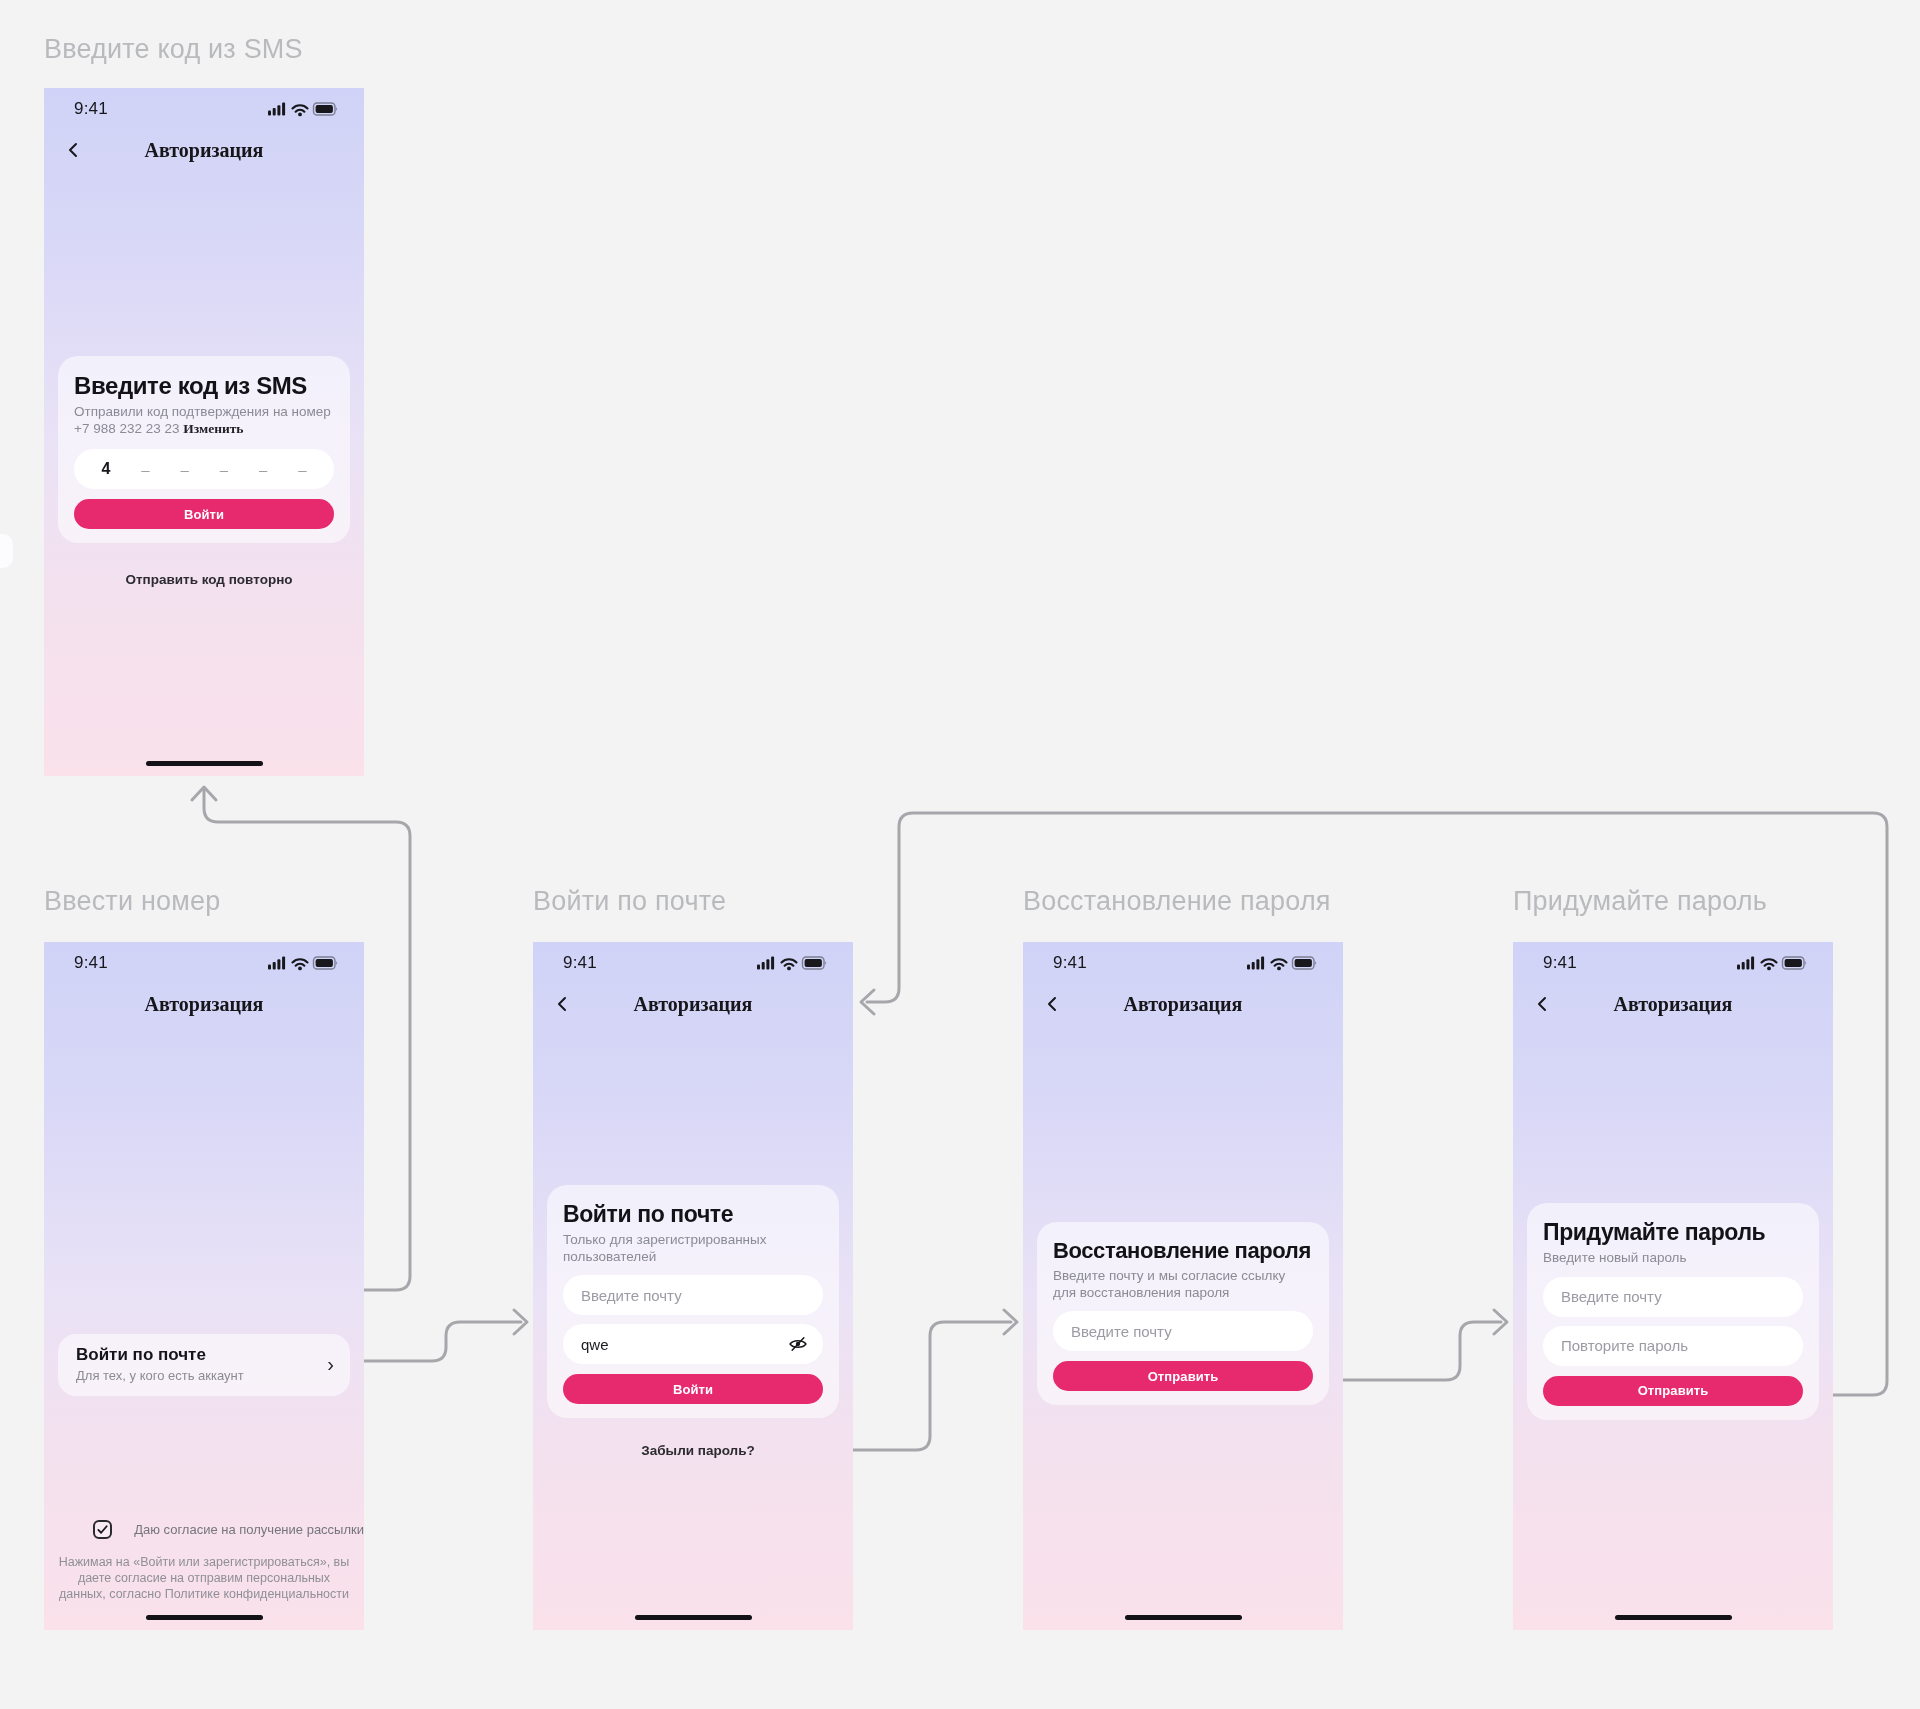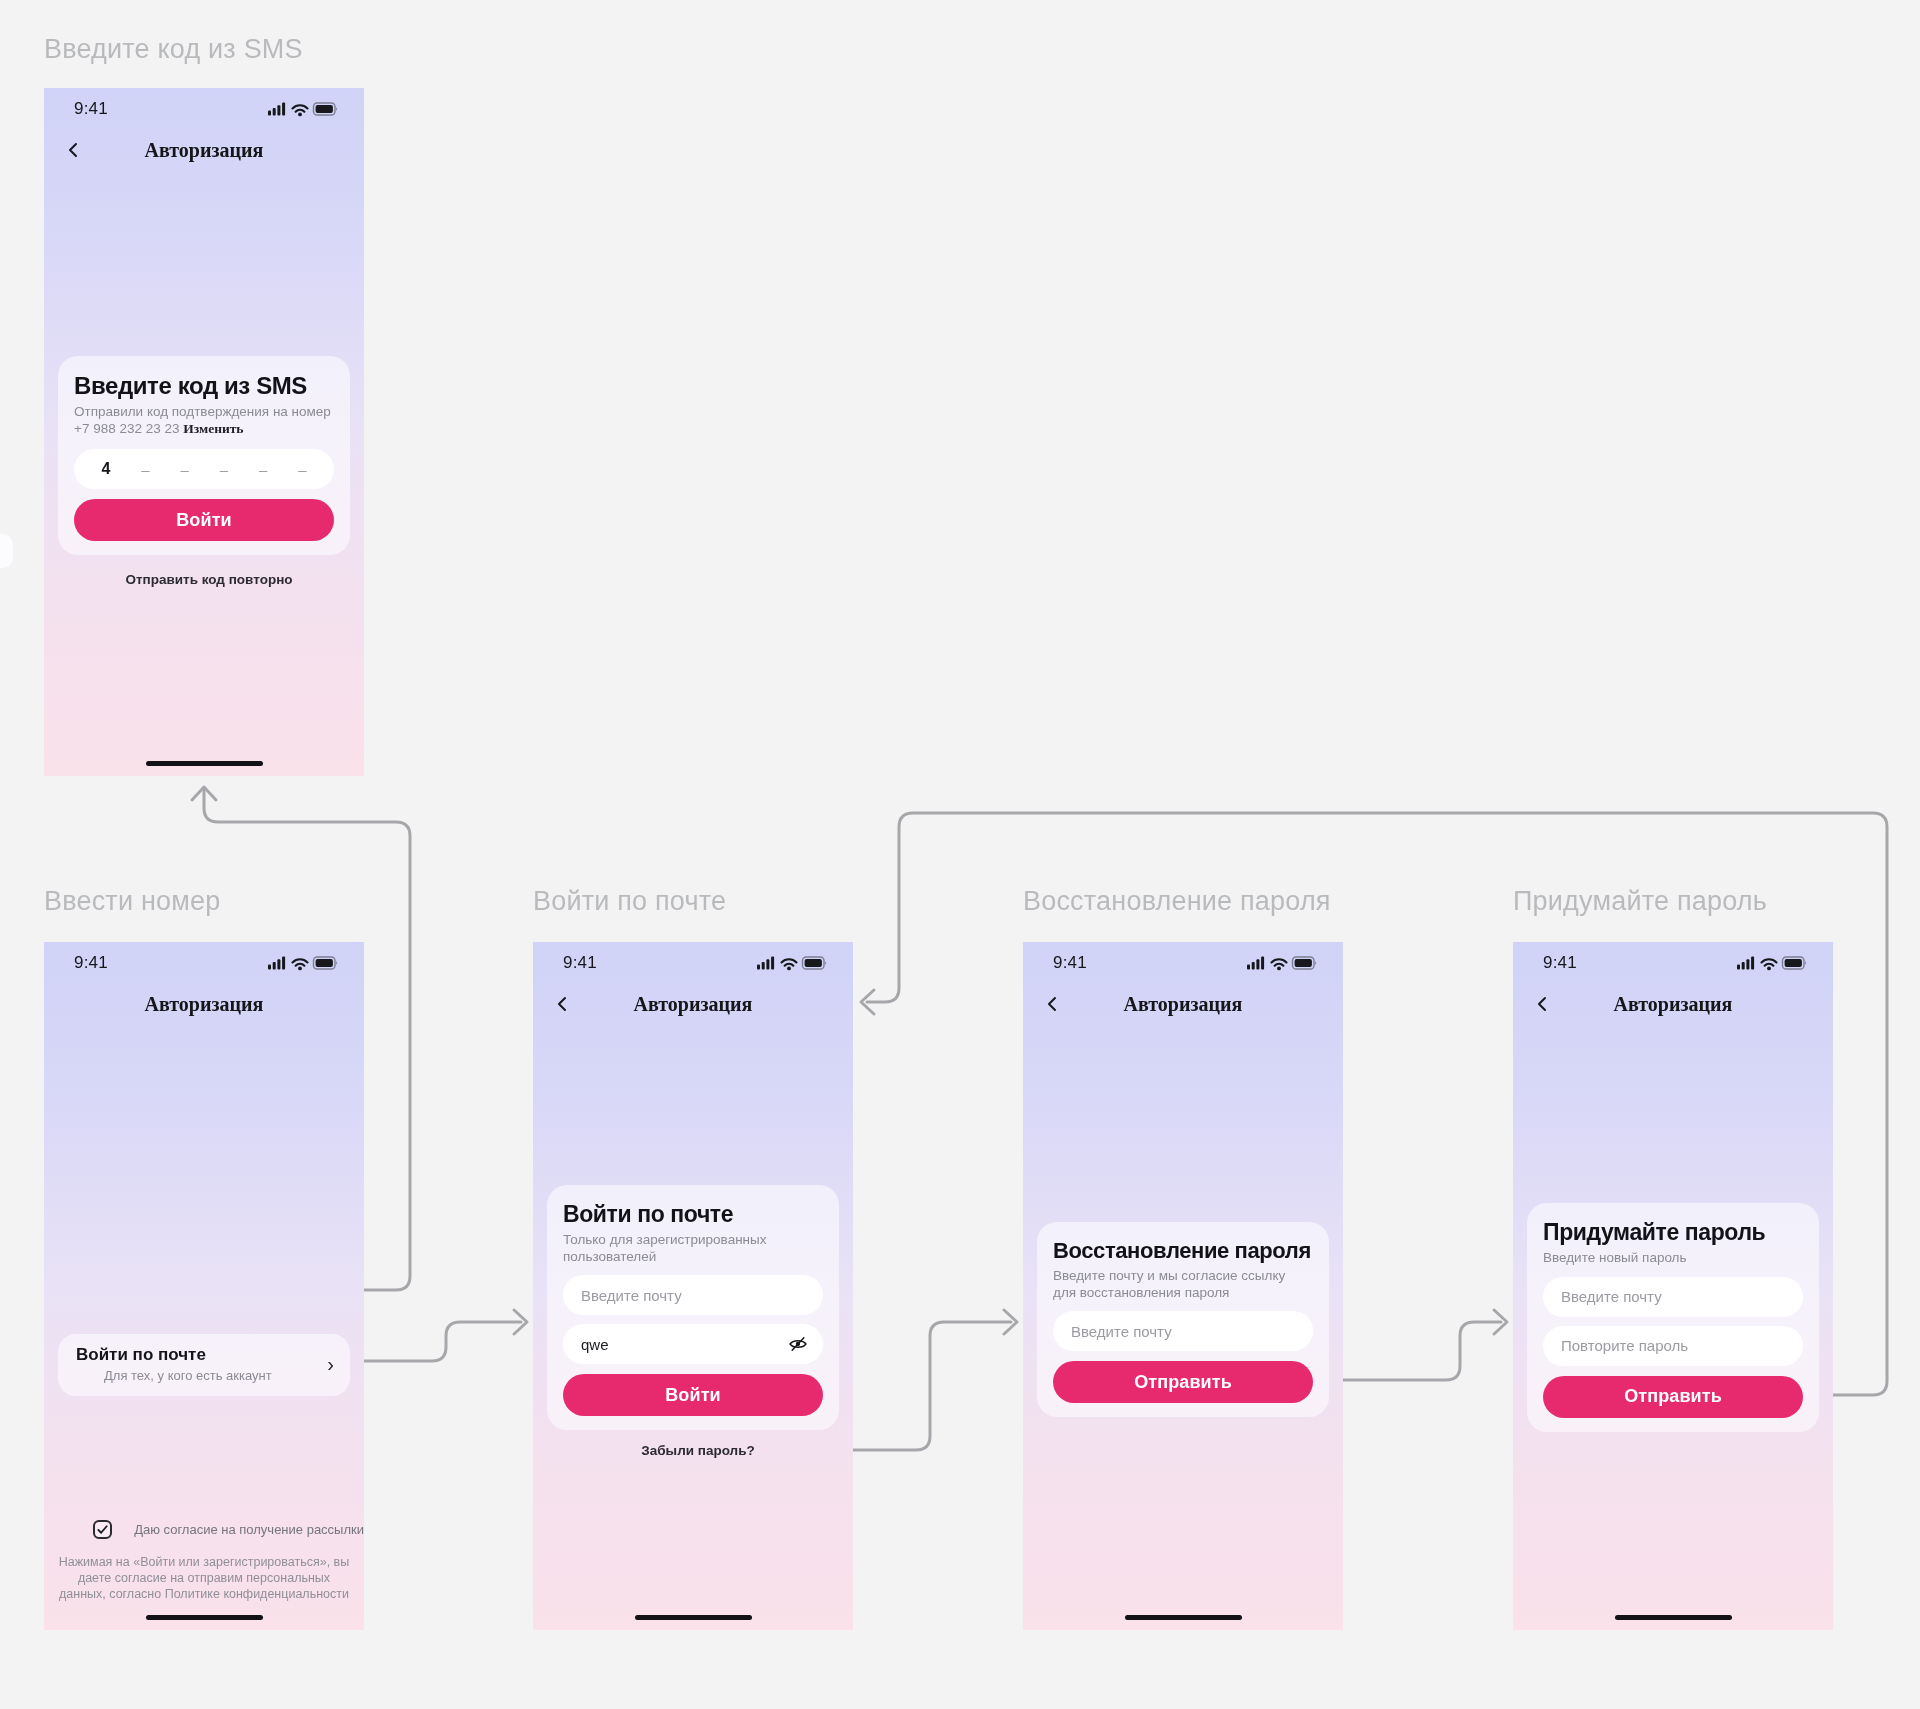--- a/index.html
+++ b/index.html
@@ -52,43 +52,43 @@
     background:#FFFFFF; border:none; outline:none;
     border-radius:22px; padding:0 18px;
     font-family:"Liberation Sans", sans-serif;
     font-size:15px; color:#1B1B20;
   }
   .pill::placeholder { color:#9B9BA3; opacity:1; }
   .field-wrap { position:relative; }
   .field-wrap .pill { padding-right:44px; }
   .eye-btn { position:absolute; right:15px; top:10px; width:20px; height:20px; cursor:pointer; }
   .btn {
-    width:100%; height:42px; border:none; cursor:pointer;
+    width:100%; height:30px; border:none; cursor:pointer;
     border-radius:22px; background:#E72A6E;
-    color:#FFFFFF; font-size:18px; font-weight:700;
+    color:#FFFFFF; font-size:13px; font-weight:700;
     font-family:"Liberation Sans", sans-serif; letter-spacing:.1px;
   }
   .code-row {
     display:flex; justify-content:space-around; align-items:center;
     width:100%; height:40px; background:#fff; border-radius:22px;
     margin-top:12px; margin-bottom:10px; padding:0 12px;
   }
   .code-digit { font-size:16px; font-weight:600; color:#17171C; }
   .code-dash { font-size:15px; color:#9EA0A6; }
   .mini-link {
     position:absolute; left:0; right:0; text-align:center;
     font-size:13.5px; font-weight:600; color:#2B2B31; cursor:pointer;margin-left:10px;
   }
   .entry-card {
     position:absolute; left:14px; width:292px; height:62px;
     background:rgba(255,255,255,.55); border-radius:18px;
     padding:11px 18px; cursor:pointer;
   }
   .entry-title { font-size:17px; font-weight:700; color:#141419; }
-  .entry-sub { margin-top:3px; font-size:13px; color:#8B8B94;margin-left:28px; }
+  .entry-sub { margin-top:3px; font-size:13px; color:#8B8B94; }
   .entry-chevron { position:absolute; right:16px; top:19px; font-size:20px; color:#232329; line-height:22px; }
   .consent-row {
     position:absolute; left:0; right:0; top:578px;
     display:flex; justify-content:flex-end; align-items:center; gap:22px;
   }
   .checkbox {
     width:19px; height:19px; border:2px solid #2A2A30; border-radius:6px;
     display:flex; align-items:center; justify-content:center;
     background:rgba(255,255,255,.35); cursor:pointer; flex:0 0 auto;
   }

